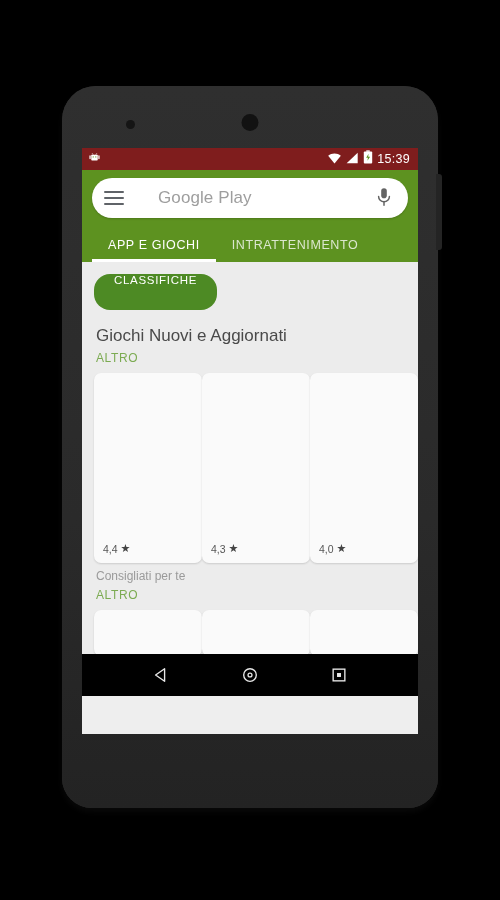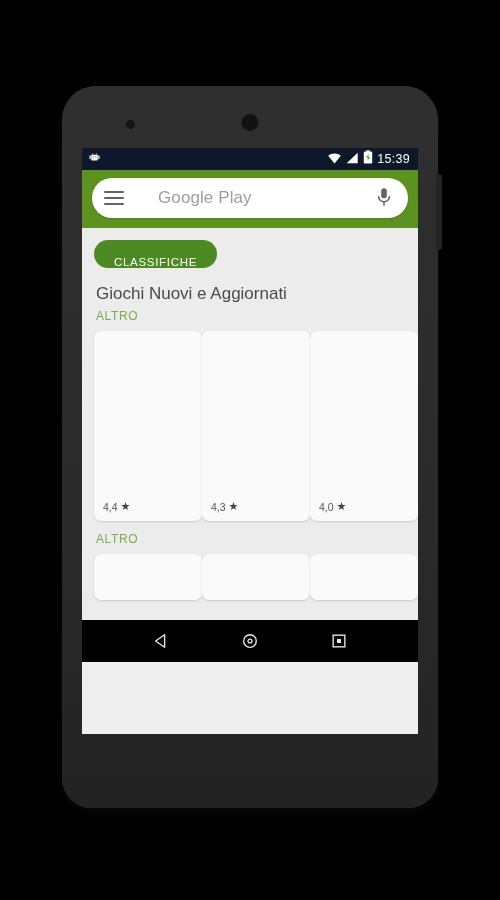--- a/index.html
+++ b/index.html
@@ -71,21 +71,21 @@
     top: 62px;
     width: 336px;
     height: 586px;
     background: #eeeeee;
     overflow: hidden;
   }
 
   
   .status-bar {
     height: 22px;
-    background: #0f172a;
+    background: #7f1d1d;
     display: flex;
     align-items: center;
     padding: 0 8px 0 6px;
     color: #ffffff;
   }
   .status-left { display: flex; align-items: center; gap: 4px; }
   .status-right {
     margin-left: auto;
     display: flex;
     align-items: center;
@@ -172,28 +172,28 @@
     height: 434px;
     overflow: hidden;
     position: relative;
   }
   .chip-row {
     display: flex;
     gap: 12px;
     padding: 12px 12px 10px 12px;
   }
   .chip {
-    height: 28px;
+    height: 36px;
     border-radius: 16px;
     background: #4d8a24;
     color: #ffffff;
     font-size: 11.5px;
     letter-spacing: 0.7px;
     display: flex;
-    align-items: flex-end;
+    align-items: flex-start;
     justify-content: center;
     padding: 0 20px;
     white-space: nowrap;
     flex: none;
   }
 
   .section-head {
     display: flex;
     align-items: flex-start;
     padding: 6px 14px 6px 14px;
@@ -321,20 +321,28 @@
           <span class="mic">
             <svg width="16" height="20" viewBox="0 0 16 20">
               <rect x="5.2" y="1.2" width="5.6" height="10" rx="2.8" fill="#636363"></rect>
               <path d="M2.6 9.4a5.4 5.4 0 0 0 10.8 0" stroke="#636363" stroke-width="1.5" fill="none" stroke-linecap="round"></path>
               <line x1="8" y1="14.8" x2="8" y2="18.2" stroke="#636363" stroke-width="1.5" stroke-linecap="round"></line>
             </svg>
           </span>
         </div>
       </div>
 
+      <div class="tabs">
+        <div class="tab active">
+          <span>APP E GIOCHI</span>
+        </div>
+        <div class="tab">
+          <span>INTRATTENIMENTO</span>
+        </div>
+      </div>
 
       <div class="content">
 
         <div class="chip-row">
           <div class="chip">
             <span>CLASSIFICHE</span>
           </div>
         </div>
 
         <div class="section-head">
@@ -360,20 +368,21 @@
           <div class="card">
             <div class="card-rating">
               <span>4,0</span>
               <span class="star">★</span>
             </div>
           </div>
         </div>
 
         <div class="section-head">
           <div class="section-titles">
+            <div class="section-sub">Consigliati per te</div>
           </div>
           <div class="section-more">ALTRO</div>
         </div>
 
         <div class="card-row">
           <div class="card card-short"></div>
           <div class="card card-short"></div>
           <div class="card card-short"></div>
         </div>
 

